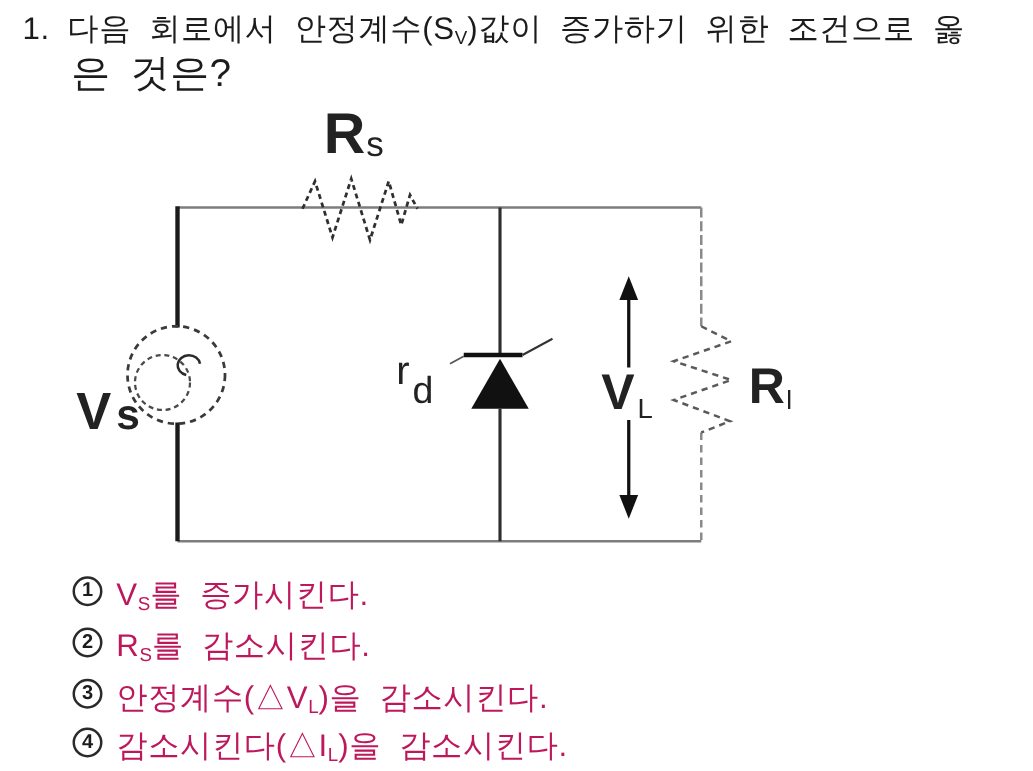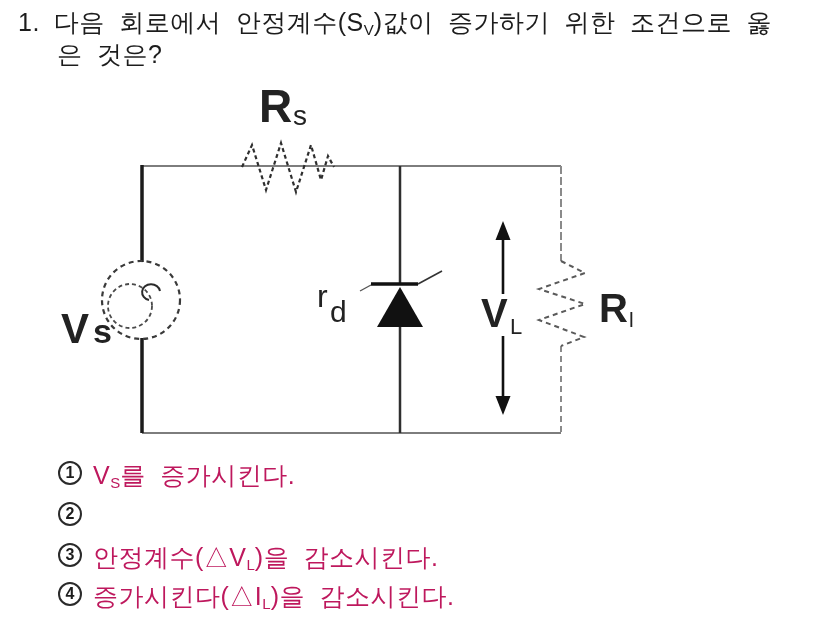--- a/index.html
+++ b/index.html
@@ -24,21 +24,21 @@
     letter-spacing: 0.5px;
     word-spacing: 7px;
     white-space: nowrap;
     color: #1c1c1c;
   }
   .q-num { margin-right: 14px; }
   .q-line2 {
     position: absolute;
     left: 57px;
     top: 38px;
-    font-size: 25px;
+    font-size: 31px;
     letter-spacing: 0.5px;
     word-spacing: 7px;
     color: #1c1c1c;
     text-align: center;
   }
   .sub-sm {
     font-size: 15px;
     vertical-align: -4px;
     letter-spacing: 0;
   }
@@ -139,25 +139,26 @@
     <text x="629" y="327" font-size="21">l</text>
   </svg>
 
   <div class="option" style="top:459px">
     <span class="onum">1</span>
     <span class="otext"><span>V</span><span class="sub-sm">S</span><span>를 증가시킨다.</span></span>
   </div>
 
   <div class="option" style="top:500px">
     <span class="onum">2</span>
+    <span class="otext"><span>R</span><span class="sub-sm">S</span><span>를 감소시킨다.</span></span>
   </div>
 
   <div class="option" style="top:541px">
     <span class="onum">3</span>
     <span class="otext"><span>안정계수(△V</span><span class="sub-sm">L</span><span>)을 감소시킨다.</span></span>
   </div>
 
   <div class="option" style="top:580px">
     <span class="onum">4</span>
-    <span class="otext"><span>증가시킨다(△I</span><span class="sub-sm">L</span><span>)을 감소시킨다.</span></span>
+    <span class="otext"><span>감소시킨다(△I</span><span class="sub-sm">L</span><span>)을 감소시킨다.</span></span>
   </div>
 
 </div>
 
 </body></html>

